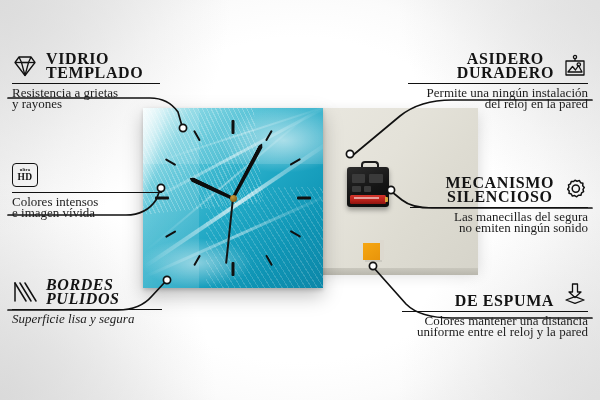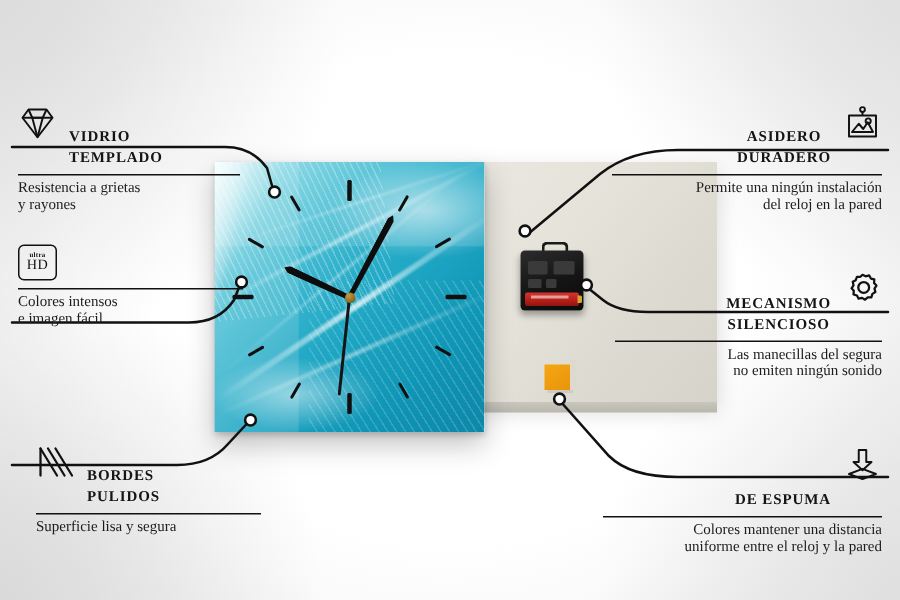--- a/index.html
+++ b/index.html
@@ -95,32 +95,32 @@
 
   .spacer{position:absolute;left:363px;top:243px;width:17px;height:17px;
     background:linear-gradient(145deg,#f6a712,#e8940a);box-shadow:2px 2px 0 rgba(0,0,0,.08);}
   .spacer:after{content:"";position:absolute;right:-4px;top:-3px;width:4px;height:20px;background:#ddd9cf;}
 
   
   .callout{position:absolute;}
   .callout .row{display:flex;align-items:center;gap:8px;}
   .callout.left .row{justify-content:flex-start;}
   .callout.right .row{justify-content:flex-end;}
-  .ttl{font-size:10px;line-height:13.5px;font-weight:700;letter-spacing:.6px;color:#141414;text-transform:uppercase;margin-top:33px;}
+  .ttl{font-size:16px;line-height:13.5px;font-weight:700;letter-spacing:.6px;color:#141414;text-transform:uppercase;}
   .callout.left .ttl{text-align:left;}
   .callout.right .ttl{text-align:center;}
   .rule{height:1.4px;background:#111;margin:4px 0 4px 0;}
-  .sub{font-size:10px;line-height:10.6px;color:#1c1c1c;}
+  .sub{font-size:13px;line-height:10.6px;color:#1c1c1c;}
   .callout.right .sub{text-align:right;}
   .ico{width:26px;height:26px;flex:0 0 26px;display:flex;align-items:center;justify-content:center;}
   .ico svg{display:block;}
   .hdbadge{width:24px;height:22px;border:1.6px solid #111;border-radius:4px;
     display:flex;flex-direction:column;align-items:center;justify-content:center;line-height:1;}
   .hdbadge .u{font-size:4.6px;font-weight:700;letter-spacing:.2px;color:#111;}
-  .hdbadge .h{font-size:9.5px;font-weight:400;letter-spacing:.3px;color:#111;margin-top:.5px;}
+  .hdbadge .h{font-size:9.5px;font-weight:700;letter-spacing:.3px;color:#111;margin-top:.5px;}
 </style>
 </head>
 <body>
 
 <div id="stage">
 
   <div class="bg-base"></div>
   <div class="bg-vig"></div>
   <div class="bg-corner"></div>
 
@@ -224,25 +224,25 @@
       <span class="ico">
         <span class="hdbadge">
           <span class="u">ultra</span>
           <span class="h">HD</span>
         </span>
       </span>
     </div>
     <div class="rule"></div>
     <div class="sub">
       <span>Colores intensos</span><br>
-      <span>e imagen fácil</span>
-    </div>
-  </div>
-
-  <div class="callout left" style="left:24px;top:278px;width:150px;">
+      <span>e imagen vívida</span>
+    </div>
+  </div>
+
+  <div class="callout left" style="left:12px;top:278px;width:150px;font-style:italic;">
     <div class="row">
       <span class="ico">
         <svg width="26" height="24" viewBox="0 0 26 24">
             <g fill="none" stroke="#111" stroke-width="1.5" stroke-linecap="round">
           <path d="M3 3 L14 21"></path>
               <path d="M8 3 L19 21"></path>
               <path d="M13 3 L24 21"></path>
               <path d="M3 3 L3 21"></path>
         </g>
           </svg>
@@ -276,21 +276,21 @@
           </svg>
       </span>
     </div>
     <div class="rule"></div>
     <div class="sub">
       <span>Permite una ningún instalación</span><br>
       <span>del reloj en la pared</span>
     </div>
   </div>
 
-  <div class="callout right" style="right:12px;top:163px;width:178px;">
+  <div class="callout right" style="right:12px;top:176px;width:178px;">
     <div class="row">
       <span class="ttl">
         <span>MECANISMO</span><br>
         <span>SILENCIOSO</span>
       </span>
       <span class="ico">
         <svg width="26" height="26" viewBox="0 0 26 26">
             <g fill="none" stroke="#111" stroke-width="1.5" stroke-linejoin="round">
           <path d="M13 3.2 L15.1 4.2 L17.4 3.6 L18.6 5.7 L20.9 6.3 L20.7 8.7 L22.3 10.4 L21 12.4 L21.6 14.7 L19.6 15.9 L18.9 18.2 L16.5 18.2 L14.7 19.8 L12.7 18.6 L10.4 19.1 L9.3 17 L7 16.3 L7.2 13.9 L5.7 12.2 L7 10.2 L6.5 7.9 L8.5 6.8 L9.3 4.5 L11.6 4.5 Z"></path>
           <circle cx="13.8" cy="11.6" r="3.6"></circle>

